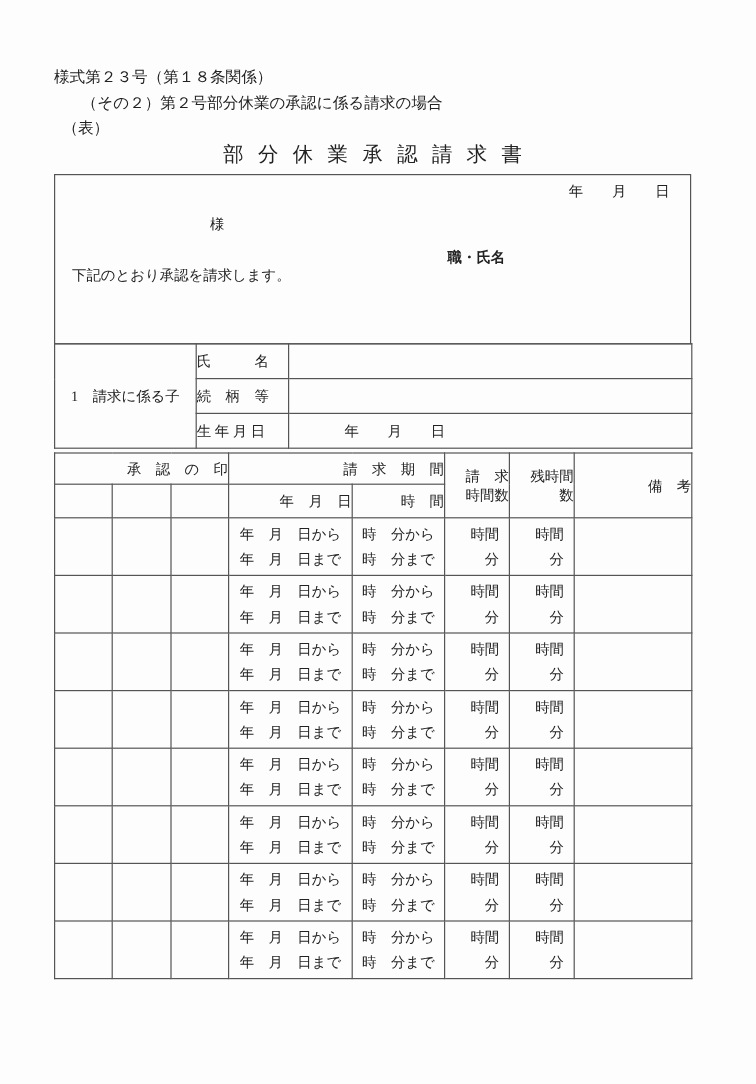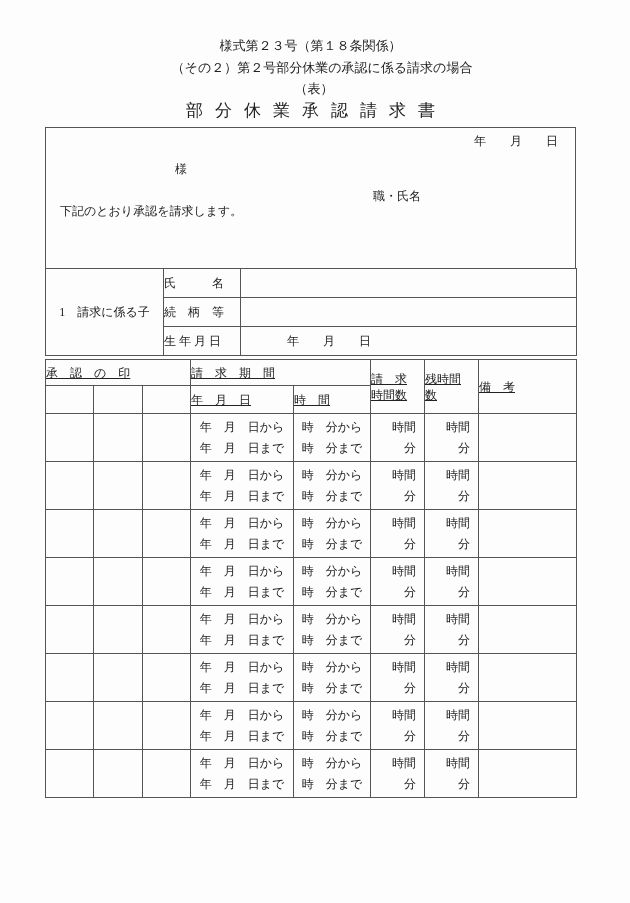--- a/index.html
+++ b/index.html
@@ -14,21 +14,21 @@
     color: #222;
     overflow: hidden;
   }
   .doc {
     position: absolute;
     left: 45px;
     top: 0;
     width: 531px;
   }
   
-  .preamble { padding-top: 38px; font-size: 13px; line-height: 15px; text-align: center; }
+  .preamble { padding-top: 56px; font-size: 13px; line-height: 15px; }
   .preamble .l1 { margin-bottom: 7px; }
   .preamble .l2 { margin-bottom: 6px; padding-left: 7px; margin-left: 16px; }
   .preamble .l3 { padding-left: 7px; }
   
   .title {
     margin-top: 5px;
     text-align: center;
     font-size: 17px;
     letter-spacing: 12px;
     padding-left: 12px; 
@@ -43,42 +43,42 @@
     width: 531px;
     height: 142px;
     border: 1px solid #555;
     font-size: 12px;
     line-height: 15px;
   }
   .date-line   { margin-top: 6px;  text-align: right; padding-right: 17px; }
   .addressee-line { margin-top: 13px; padding-left: 129px; }
   .school-line { margin-top: 15px; padding-left: 317px; }
   .school-gap  { display: inline-block; width: 63px; }
-  .name-line   { margin-top: 12px; padding-left: 327px; }
+  .name-line   { margin-top: 12px; padding-left: 327px; font-weight: bold; }
   .statement-line { padding-left: 14px; }
   
   table.grid {
     border-collapse: collapse;
     table-layout: fixed;
     width: 531px;
     font-size: 12px;
     color: #222;
   }
   table.grid td, table.grid th { padding: 0; font-weight: normal; overflow: hidden; }
   
   .child-table { margin-top: -1px; }
   .child-table tr { height: 29px; }
   .child-label  { text-align: center; }
   .child-field  { }
   .child-value  { text-align: left; padding-left: 46px !important; }
   
   .main-table { margin-top: 3px; }
   .hrow1 { height: 26px; }
   .hrow2 { height: 28px; }
-  .main-table th { text-align: left; vertical-align: middle; line-height: 16px; text-decoration: underline; }
+  .main-table th { text-align: right; vertical-align: middle; line-height: 16px; }
   .main-table tbody tr { height: 48px; }
   .main-table tbody td { vertical-align: middle; line-height: 21px; }
   .cell-center { text-align: center; }
   .cell-right  { text-align: right; padding-right: 8px !important; margin-left: 28px; }
   .two-line div { white-space: pre; }
 </style>
 </head>
 <body>
 
 <div class="page">

